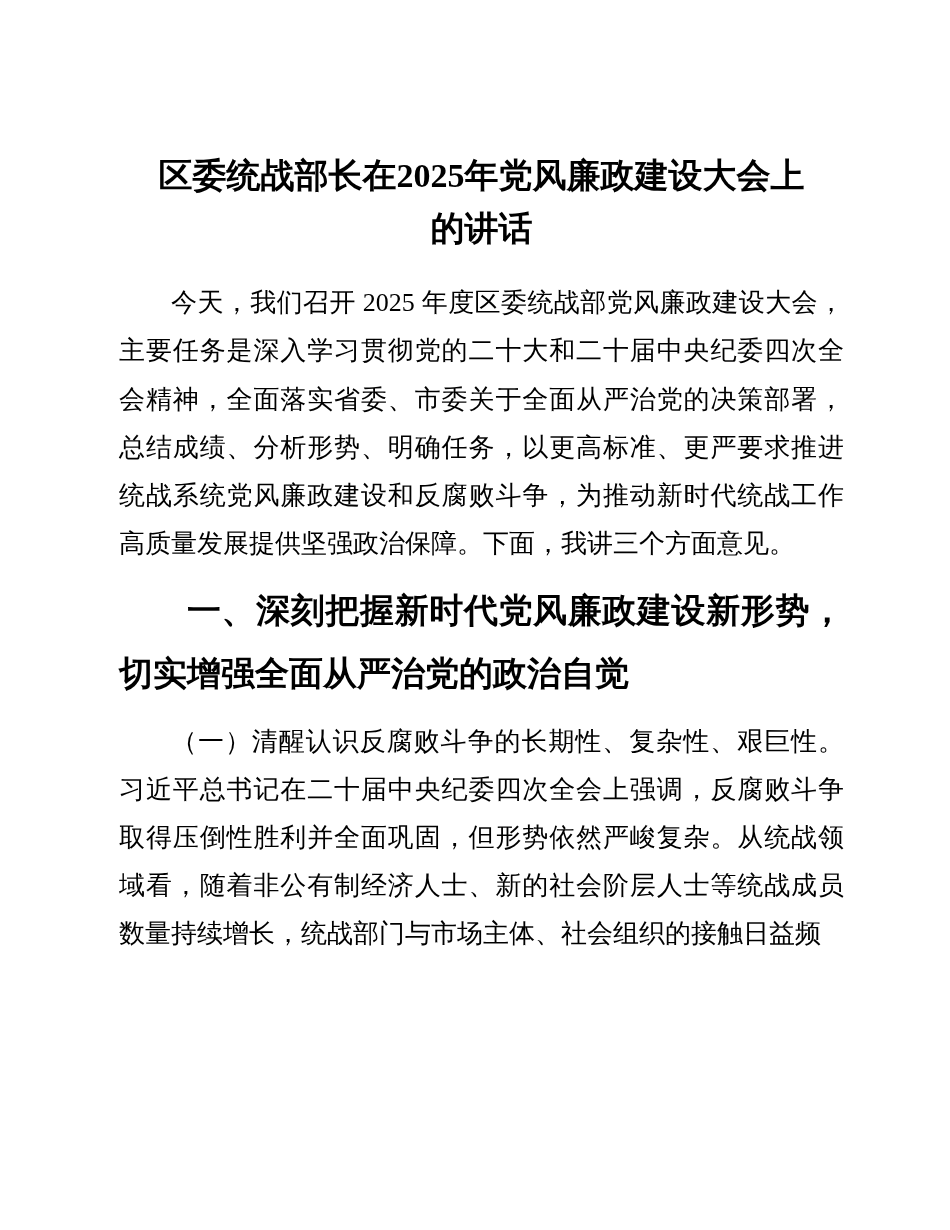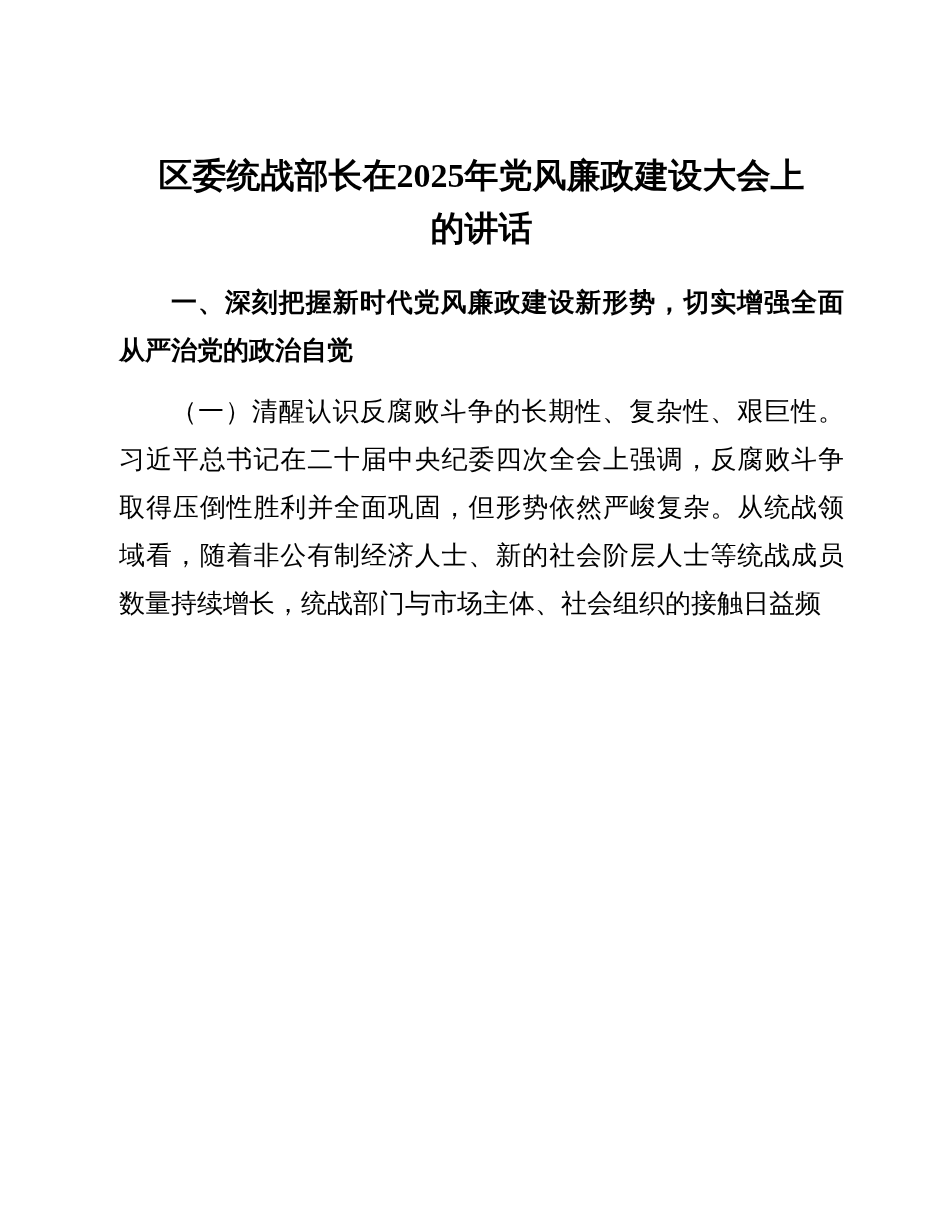--- a/index.html
+++ b/index.html
@@ -28,33 +28,34 @@
   }
   .para {
     font-size: 26px;
     line-height: 1.85;
     text-align: justify;
     text-indent: 2em;
     margin: 0 0 12px 0;
     word-break: break-all;
   }
   .section-heading {
-    font-size: 26px;
+    font-size: 34px;
     font-weight: 700;
     line-height: 1.85;
     text-align: justify;
     text-indent: 2em;
     margin: 10px 0 12px 0;
     word-break: break-all;
   }
 </style>
 </head>
 <body>
 
 <div class="page">
   <h1 class="doc-title">区委统战部长在2025年党风廉政建设大会上的讲话</h1>
 
+  <p class="para">今天，我们召开 2025 年度区委统战部党风廉政建设大会，主要任务是深入学习贯彻党的二十大和二十届中央纪委四次全会精神，全面落实省委、市委关于全面从严治党的决策部署，总结成绩、分析形势、明确任务，以更高标准、更严要求推进统战系统党风廉政建设和反腐败斗争，为推动新时代统战工作高质量发展提供坚强政治保障。下面，我讲三个方面意见。</p>
 
   <h2 class="section-heading">一、深刻把握新时代党风廉政建设新形势，切实增强全面从严治党的政治自觉</h2>
 
 
   <p class="para">（一）清醒认识反腐败斗争的长期性、复杂性、艰巨性。习近平总书记在二十届中央纪委四次全会上强调，反腐败斗争取得压倒性胜利并全面巩固，但形势依然严峻复杂。从统战领域看，随着非公有制经济人士、新的社会阶层人士等统战成员数量持续增长，统战部门与市场主体、社会组织的接触日益频</p>
 </div>
 
 </body></html>

